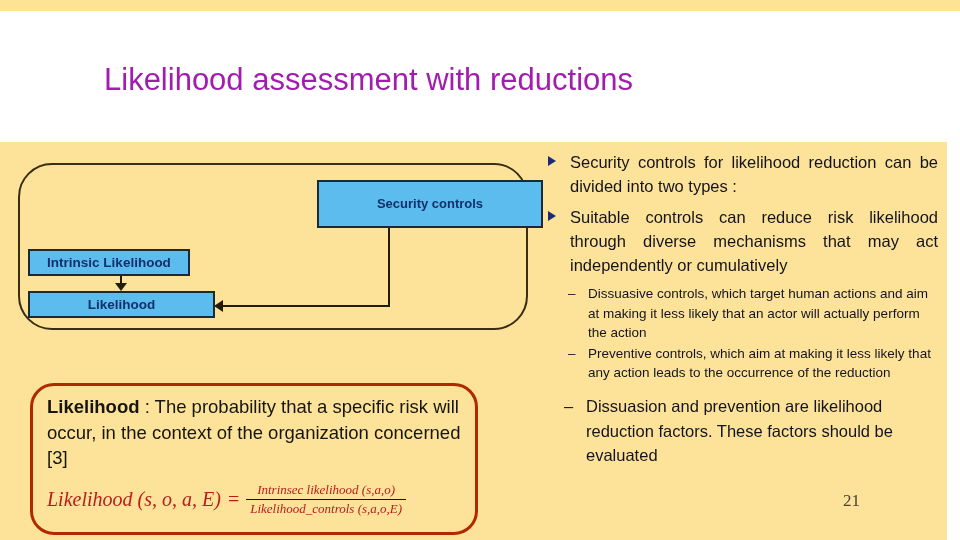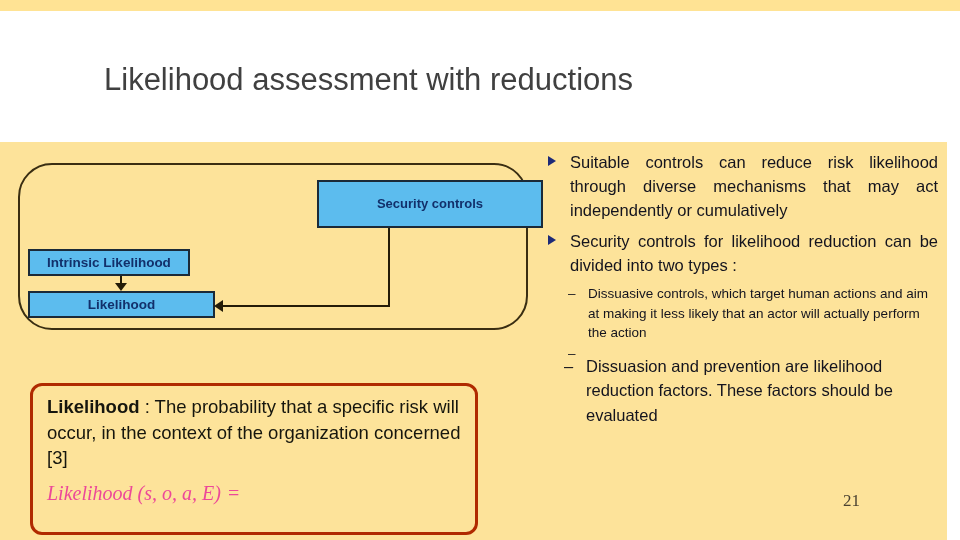--- a/index.html
+++ b/index.html
@@ -39,21 +39,21 @@
     left: 947px; top: 142px;
     width: 13px; height: 398px;
     background: #ffffff;
   }
   
   .title {
     position: absolute;
     left: 104px; top: 62px;
     width: 760px;
     font-size: 31px;
-    color: #404040;
+    color: #a21caf;
     font-family: "Liberation Sans", sans-serif;
     letter-spacing: 0px;
     white-space: nowrap;
   }
   
   .diagram-frame {
     position: absolute;
     left: 18px; top: 163px;
     width: 510px; height: 167px;
     border: 2px solid #3a2e12;
@@ -124,42 +124,42 @@
     border-top: 6px solid transparent;
     border-bottom: 6px solid transparent;
     border-right: 9px solid #241c08;
   }
   
   .defbox {
     position: absolute;
     left: 30px; top: 383px;
     width: 448px; height: 152px;
     border: 3px solid #b02a00;
-    border-radius: 12px;
+    border-radius: 24px;
     box-sizing: border-box;
     background: transparent;
     padding: 8px 12px 0 14px;
   }
   .def-text {
     font-family: "Liberation Sans", sans-serif;
     font-size: 18.5px;
     color: #16160e;
     line-height: 1.38;
   }
   .def-text b { font-weight: bold; }
   
   .formula {
     position: absolute;
     left: 14px; top: 96px;
     width: 420px;
     display: flex;
     align-items: center;
     font-family: "Liberation Serif", serif;
     font-style: italic;
-    color: #ec4899;
+    color: #b91c1c;
   }
   .formula-lhs { font-size: 20px; white-space: nowrap; }
   .formula-eq  { font-size: 20px; padding: 0 7px; font-style: normal; }
   .frac {
     display: inline-flex;
     flex-direction: column;
     align-items: center;
     font-size: 13px;
   }
   .frac-num { padding: 0 4px 1px 4px; white-space: nowrap; }
@@ -252,42 +252,47 @@
   <div class="conn" id="conn-h-sec"></div>
   <div id="arrow-left"></div>
 
   <div class="defbox">
     <div class="def-text">
       <b>Likelihood</b><span> : </span><span>The probability that a specific risk will occur, in the context of the organization concerned [3]</span>
     </div>
     <div class="formula">
       <span class="formula-lhs">Likelihood (s, o, a, E)</span>
       <span class="formula-eq">=</span>
+      <span class="frac">
+        <span class="frac-num">Intrinsec likelihood (s,a,o)</span>
+        <span class="frac-den">Likelihood_controls (s,a,o,E)</span>
+      </span>
     </div>
   </div>
 
   <div class="bullets">
+
+    <div class="bullet-l1">
+      <span class="marker"></span>
+      <span>Security controls for likelihood reduction can be divided into two types :</span>
+    </div>
 
     <div class="bullet-l1">
       <span class="marker"></span>
       <span>Suitable controls can reduce risk likelihood through diverse mechanisms that may act independently or cumulatively</span>
-    </div>
-
-    <div class="bullet-l1">
-      <span class="marker"></span>
-      <span>Security controls for likelihood reduction can be divided into two types :</span>
     </div>
 
     <div class="sub-group">
       <div class="bullet-l2">
         <span class="marker-dash">–</span>
         <span>Dissuasive controls, which target human actions and aim at making it less likely that an actor will actually perform the action</span>
       </div>
       <div class="bullet-l2">
         <span class="marker-dash">–</span>
+        <span>Preventive controls, which aim at making it less likely that any action leads to the occurrence of the reduction</span>
       </div>
       <div class="bullet-l2 emphasis">
         <span class="marker-dash">–</span>
         <span>Dissuasion and prevention are likelihood reduction factors. These factors should be evaluated</span>
       </div>
     </div>
 
   </div>
 
   <div class="page-num">21</div>

